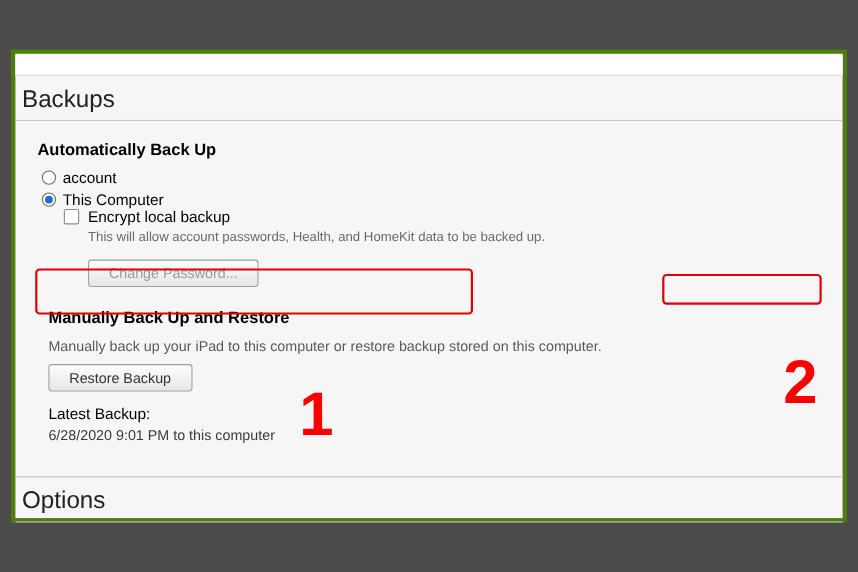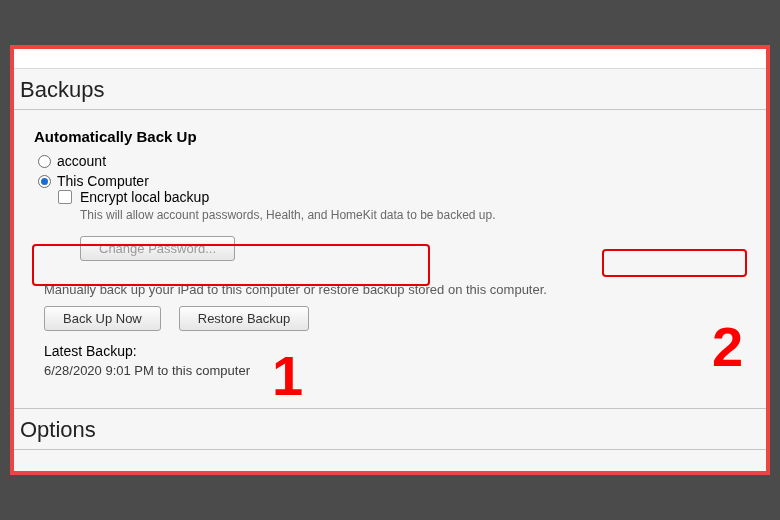--- a/index.html
+++ b/index.html
@@ -9,21 +9,21 @@
       background: #4b4b4b;
       font-family: "Segoe UI", Arial, sans-serif;
       overflow: hidden;
       display: flex;
       align-items: center;
       justify-content: center;
     }
     .outer-frame {
       width: 760px;
       height: 430px;
-      background: #ef4444;
+      background: #4d7c0f;
       padding: 4px;
       box-sizing: border-box;
     }
     .panel {
       width: 100%;
       height: 100%;
       background: #f6f6f6;
       position: relative;
       padding: 0;
     }
@@ -195,24 +195,24 @@
         <div class="checkbox-row">
           <span class="checkbox"></span>
           <span>Encrypt local backup</span>
         </div>
         <div class="desc-small">This will allow account passwords, Health, and HomeKit data to be backed up.</div>
 
         <button class="btn disabled" style="margin-left:46px;">Change Password...</button>
       </div>
 
       <div class="col-right">
+        <div class="subheading">Manually Back Up and Restore</div>
         <div style="font-size:13px;color:#5a5a5a;line-height:1.35;margin-bottom:8px;">Manually back up your iPad to this computer or restore backup stored on this computer.</div>
 
         <div class="btn-row">
-          <button class="btn">Back Up Now</button>
           <button class="btn">Restore Backup</button>
         </div>
 
         <div class="latest-label">Latest Backup:</div>
         <div class="latest-value">6/28/2020 9:01 PM to this computer</div>
       </div>
     </div>
 
     <div class="bottom-space"></div>
     <div class="divider"></div>

